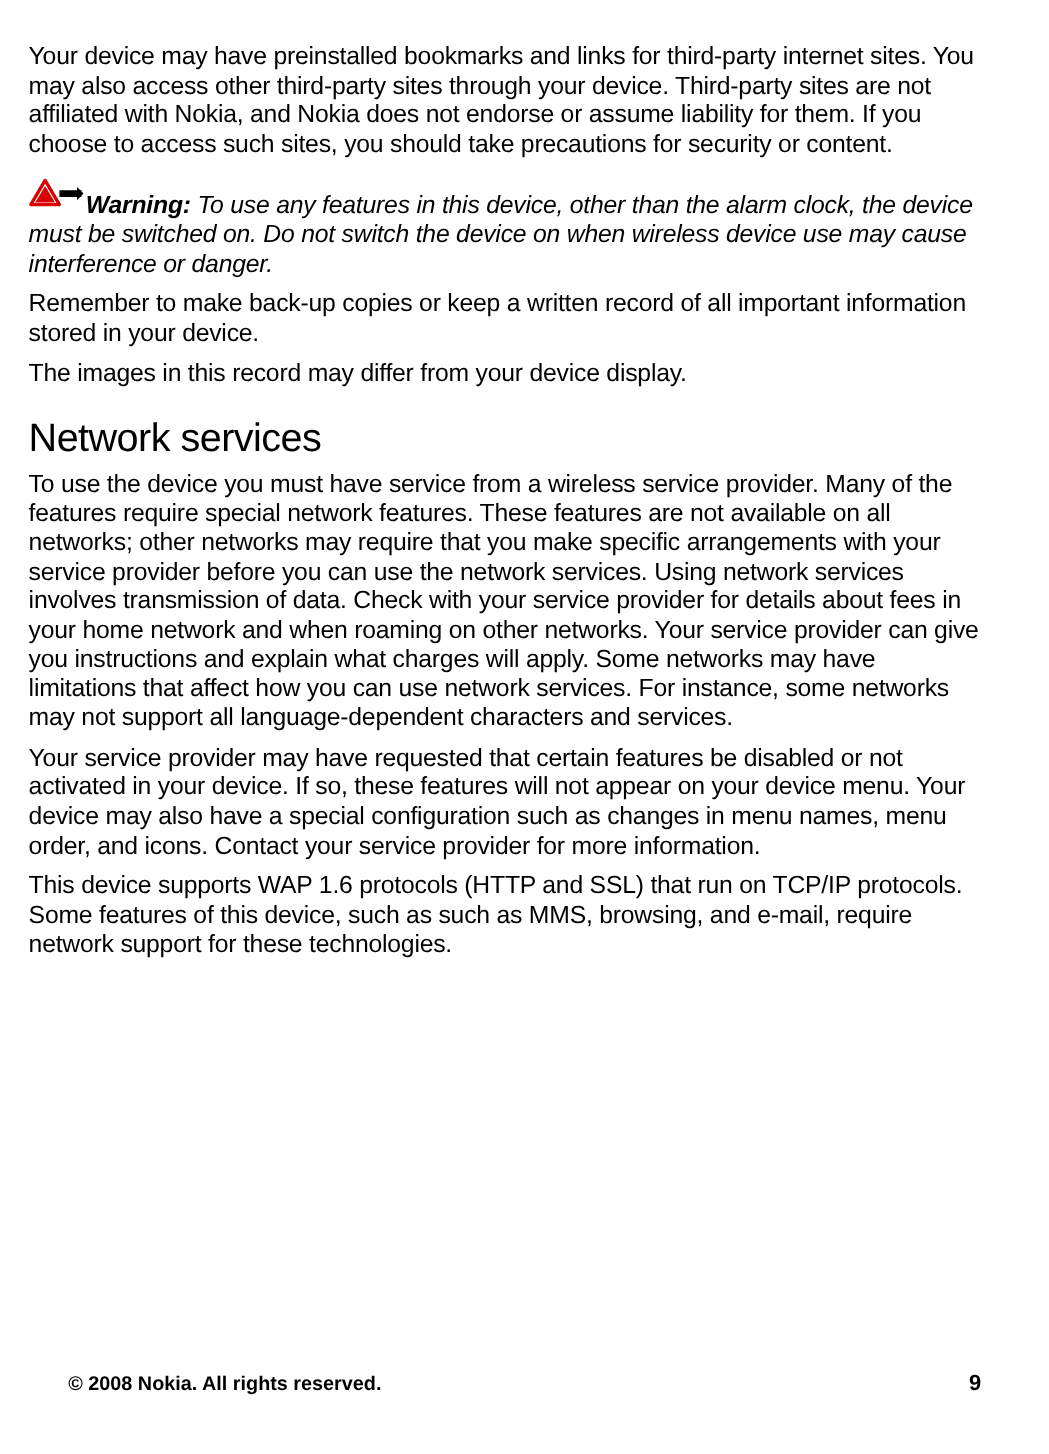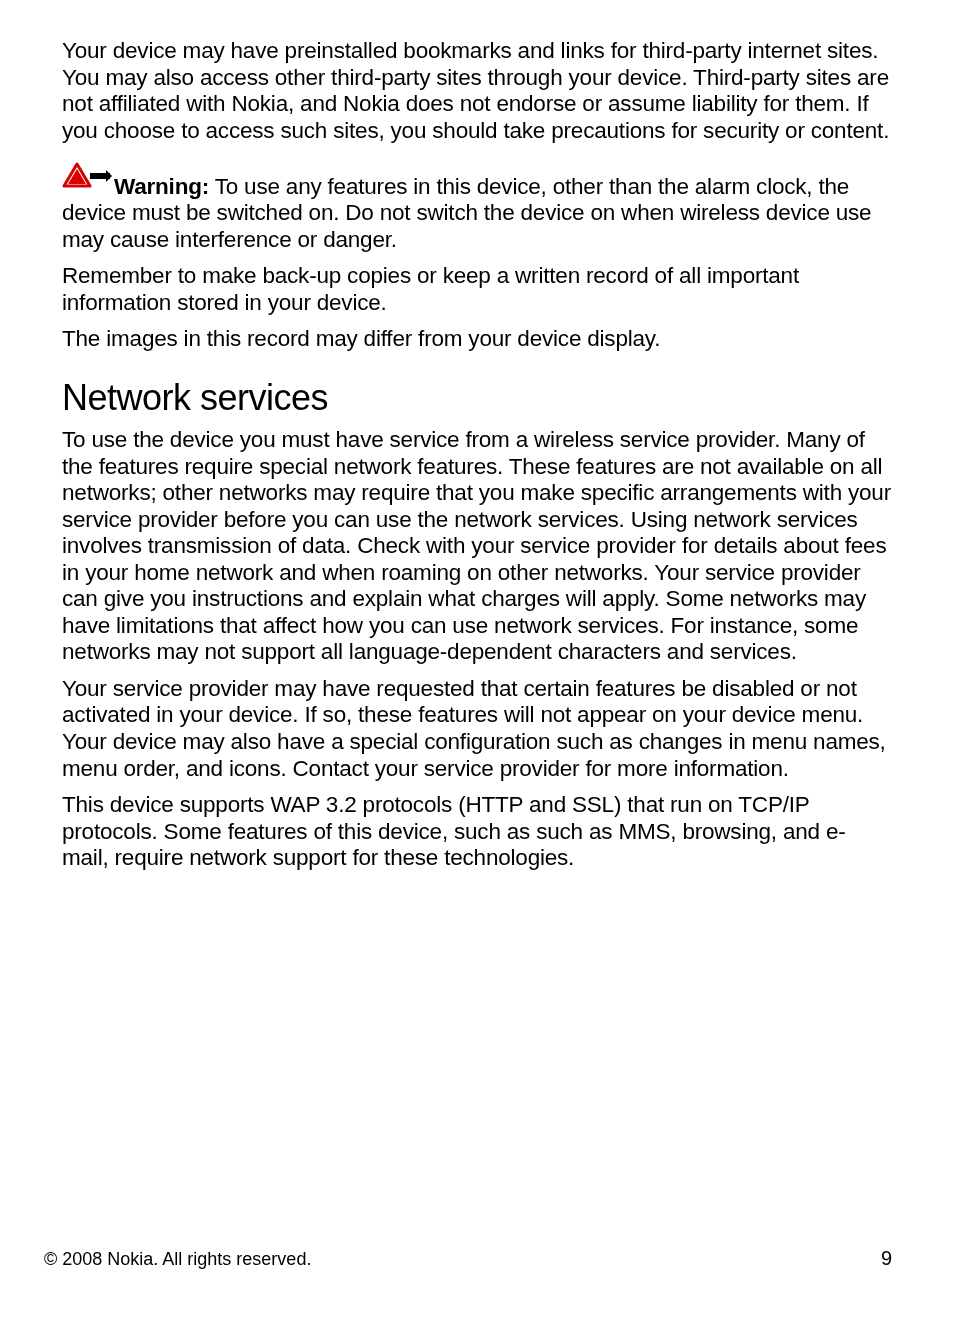--- a/index.html
+++ b/index.html
@@ -1,24 +1,24 @@
 <!DOCTYPE html>
 <html><head>
   <meta charset="utf-8">
   <style>
     * { margin: 0; padding: 0; box-sizing: border-box; }
     html, body { width: 954px; height: 1322px; background: #fff; font-family: Arial, Helvetica, sans-serif; color: #000; }
-    .page { position: relative; width: 954px; height: 1322px; padding: 38px 62px 0 62px; }
+    .page { position: relative; width: 954px; height: 1322px; padding: 38px 62px 0 26px; }
     .para { font-size: 22.5px; line-height: 1.18; letter-spacing: -0.2px; margin-bottom: 10px; }
     .para.tight { margin-bottom: 6px; }
-    .warning-block { margin-top: 18px; }
+    .warning-block { margin-top: 18px; font-style: italic; }
     .warning-icon { display: inline-block; vertical-align: text-bottom; margin-right: 2px; }
     .warning-label { font-weight: bold; font-size: 22.5px; }
     h2.section { font-size: 36px; font-weight: normal; margin-top: 24px; margin-bottom: 8px; letter-spacing: -0.5px; }
-    .footer { position: absolute; bottom: 52px; left: 44px; right: 62px; display: flex; justify-content: space-between; align-items: baseline; font-weight: normal; font-size: 18px; text-align: right; }
+    .footer { position: absolute; bottom: 52px; left: 62px; right: 62px; display: flex; justify-content: space-between; align-items: baseline; font-weight: bold; font-size: 18px; text-align: right; }
     .footer-right { font-size: 20px; }
   </style>
 </head>
 <body>
 
 <div class="page">
 
   <p class="para">Your device may have preinstalled bookmarks and links for third-party internet sites. You may also access other third-party sites through your device. Third-party sites are not affiliated with Nokia, and Nokia does not endorse or assume liability for them. If you choose to access such sites, you should take precautions for security or content.</p>
 
   <p class="para warning-block">
@@ -32,19 +32,19 @@
     </span><span class="warning-label">Warning:</span><span>  To use any features in this device, other than the alarm clock, the device must be switched on. Do not switch the device on when wireless device use may cause interference or danger.</span>
   </p>
 
   <p class="para">Remember to make back-up copies or keep a written record of all important information stored in your device.</p>
   <p class="para tight">The images in this record may differ from your device display.</p>
 
   <h2 class="section">Network services</h2>
 
   <p class="para">To use the device you must have service from a wireless service provider. Many of the features require special network features. These features are not available on all networks; other networks may require that you make specific arrangements with your service provider before you can use the network services. Using network services involves transmission of data. Check with your service provider for details about fees in your home network and when roaming on other networks. Your service provider can give you instructions and explain what charges will apply. Some networks may have limitations that affect how you can use network services. For instance, some networks may not support all language-dependent characters and services.</p>
   <p class="para">Your service provider may have requested that certain features be disabled or not activated in your device. If so, these features will not appear on your device menu. Your device may also have a special configuration such as changes in menu names, menu order, and icons. Contact your service provider for more information.</p>
-  <p class="para">This device supports WAP 3.2 protocols (HTTP and SSL) that run on TCP/IP protocols. Some features of this device, such as such as MMS, browsing, and e-mail, require network support for these technologies.</p>
+  <p class="para">This device supports WAP 1.6 protocols (HTTP and SSL) that run on TCP/IP protocols. Some features of this device, such as such as MMS, browsing, and e-mail, require network support for these technologies.</p>
 
   <div class="footer">
     <span>© 2008 Nokia. All rights reserved.</span>
     <span class="footer-right">9</span>
   </div>
 </div>
 
 </body></html>

